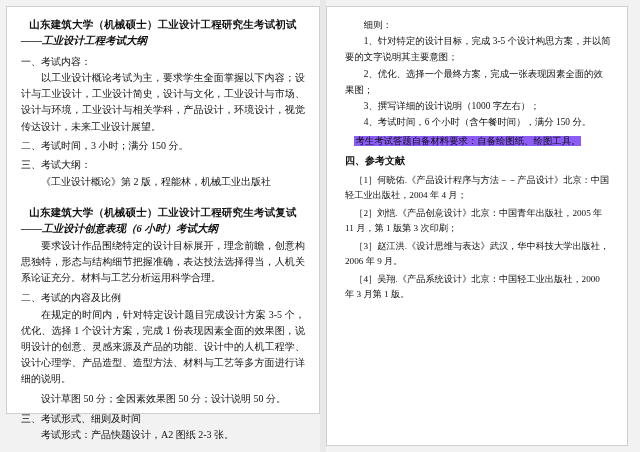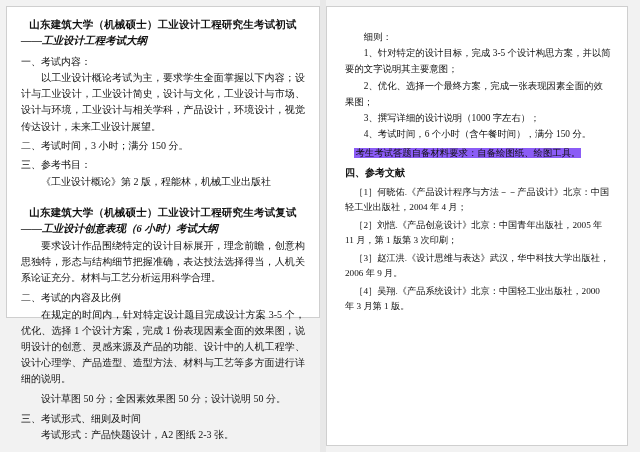--- a/index.html
+++ b/index.html
@@ -24,29 +24,29 @@
     box-sizing: border-box;
   }
   .sheet {
     background: #ffffff;
     border: 1px solid #cfcfcf;
     box-sizing: border-box;
     position: relative;
   }
   .sheet-left {
     width: 314px;
-    height: 312px;
+    height: 408px;
     margin: 6px 0 16px 6px;
     padding: 10px 14px 8px 14px;
   }
   .sheet-right {
     width: 302px;
     height: 440px;
     margin: 6px 1px 0 0;
-    padding: 22px 16px 8px 18px;
+    padding: 10px 16px 8px 18px;
   }
   .doc-title {
     font-size: 10.5px;
     font-weight: bold;
     text-align: center;
     line-height: 1.5;
     letter-spacing: 0.2px;
     color: #111;
   }
   .doc-subtitle {
@@ -118,21 +118,21 @@
   <div class="sheet sheet-left">
 
     <div class="doc-title">山东建筑大学（机械硕士）工业设计工程研究生考试初试</div>
     <div class="doc-subtitle">——工业设计工程考试大纲</div>
 
     <div class="sec-head gap-s">一、考试内容：</div>
     <div class="para indent2">以工业设计概论考试为主，要求学生全面掌握以下内容；设计与工业设计，工业设计简史，设计与文化，工业设计与市场、设计与环境，工业设计与相关学科，产品设计，环境设计，视觉传达设计，未来工业设计展望。</div>
 
     <div class="sec-head">二、考试时间，3 小时；满分 150 分。</div>
 
-    <div class="sec-head">三、参考书目：</div>
+    <div class="sec-head">三、考试大纲：</div>
     <div class="para indent2">《工业设计概论》第 2 版，程能林，机械工业出版社</div>
 
     <div class="doc-title gap-l">山东建筑大学（机械硕士）工业设计工程研究生考试复试</div>
     <div class="doc-subtitle">——工业设计创意表现（6 小时）考试大纲</div>
 
     <div class="para indent2">要求设计作品围绕特定的设计目标展开，理念前瞻，创意构思独特，形态与结构细节把握准确，表达技法选择得当，人机关系论证充分。材料与工艺分析运用科学合理。</div>
 
     <div class="sec-head gap-s">二、考试的内容及比例</div>
     <div class="para indent2">在规定的时间内，针对特定设计题目完成设计方案 3-5 个，优化、选择 1 个设计方案，完成 1 份表现因素全面的效果图，说明设计的创意、灵感来源及产品的功能、设计中的人机工程学、设计心理学、产品造型、造型方法、材料与工艺等多方面进行详细的说明。</div>
 

